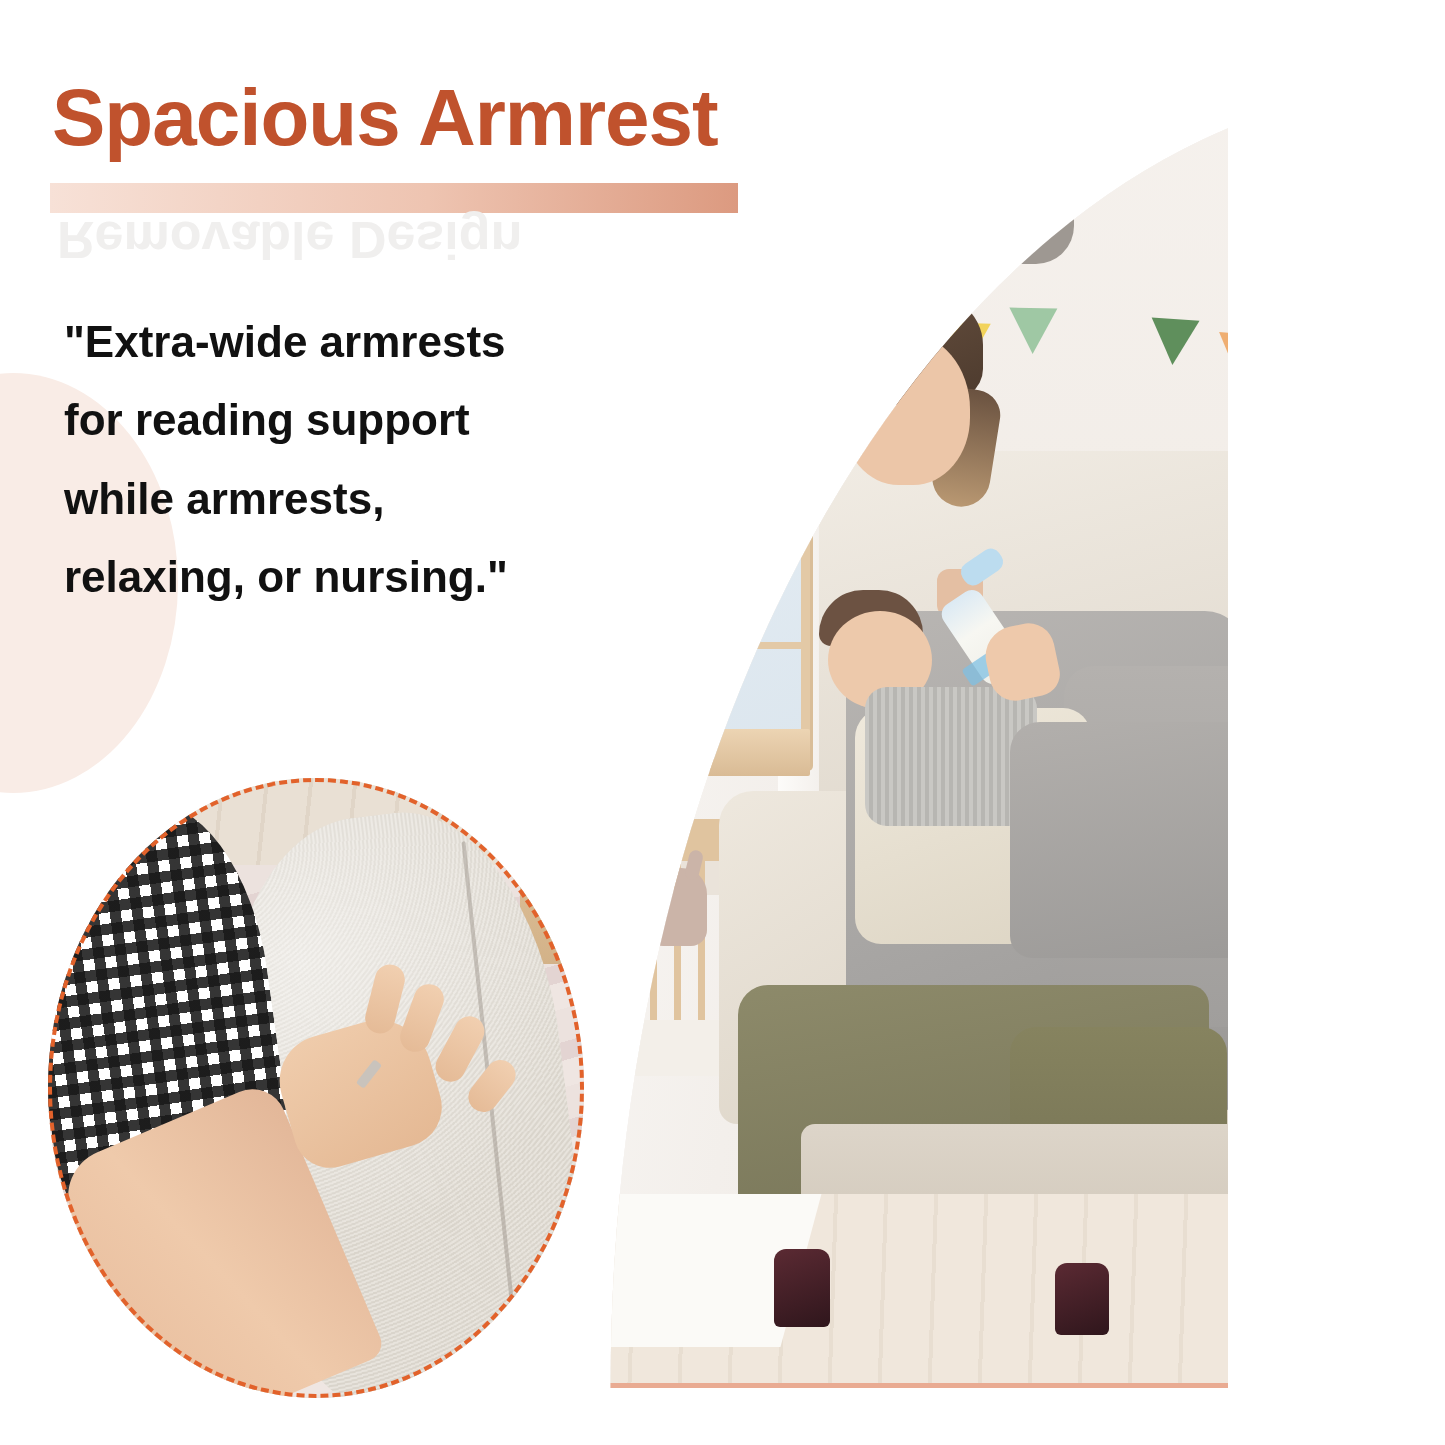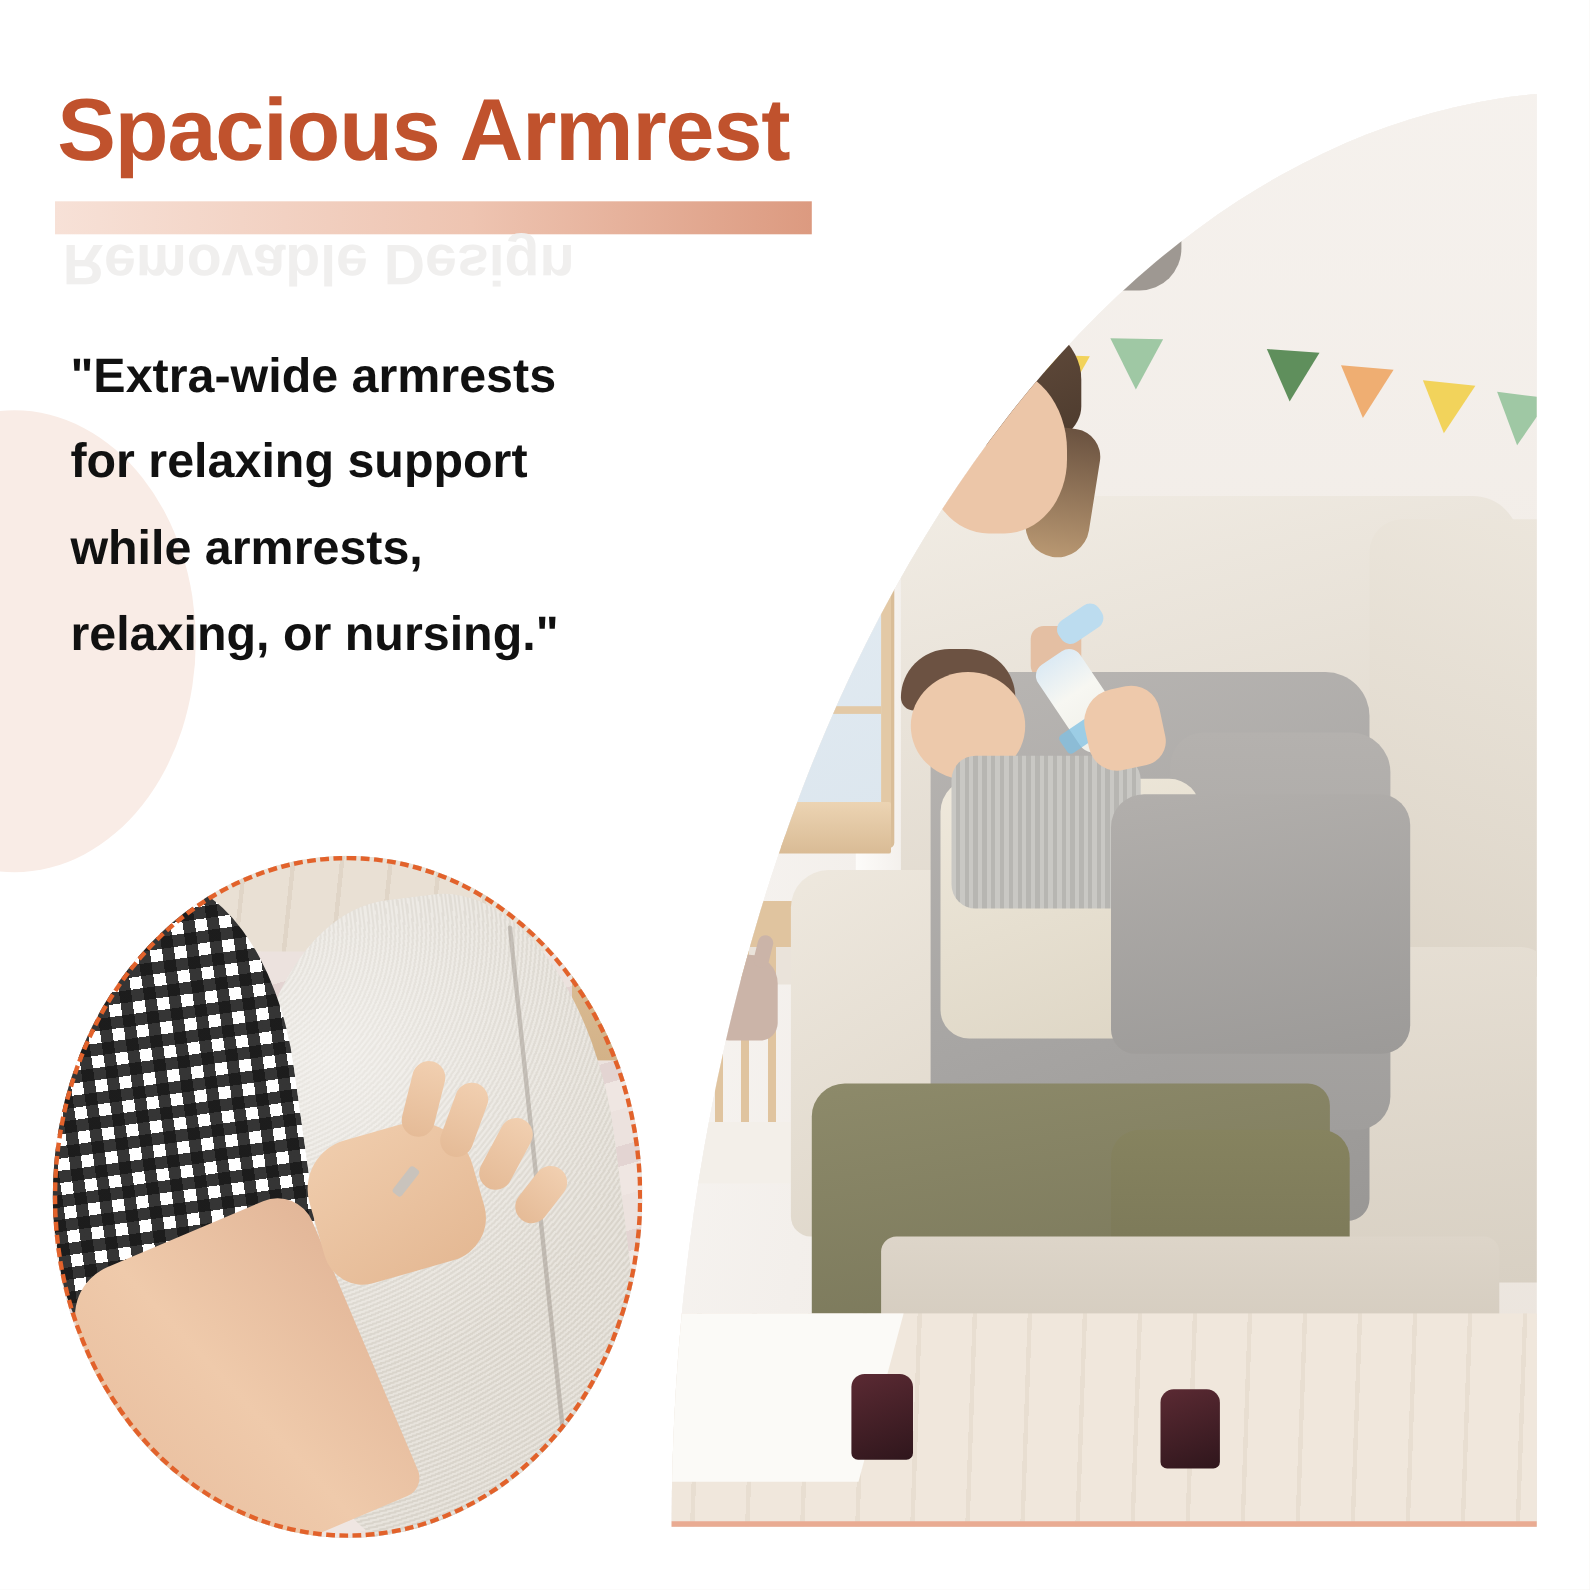--- a/index.html
+++ b/index.html
@@ -4,21 +4,21 @@
 <style>
   html,body{margin:0;padding:0;}
   body{
     width:1445px;height:1445px;
     background:#ffffff;
     font-family:"Liberation Sans", sans-serif;
     overflow:hidden;
   }
   #stage{
     position:relative;
-    width:1397px;height:1445px;
+    width:1228px;height:1445px;
     background:#ffffff;
     overflow:hidden;
   }
 
   
   .blob-pink{
     position:absolute;
     left:-152px;top:373px;
     width:330px;height:420px;
     background:#f9ece6;
@@ -367,19 +367,19 @@
 
   <div class="txt-col">
     <div class="title">Spacious Armrest</div>
 
     <div class="title-bar"></div>
 
     <div class="ghost">Removable Design</div>
 
     <div class="quote">
       <div>"Extra-wide armrests</div>
-      <div>for relaxing support</div>
+      <div>for reading support</div>
       <div>while armrests,</div>
       <div>relaxing, or nursing."</div>
     </div>
   </div>
 
 </div>
 
 </body></html>

